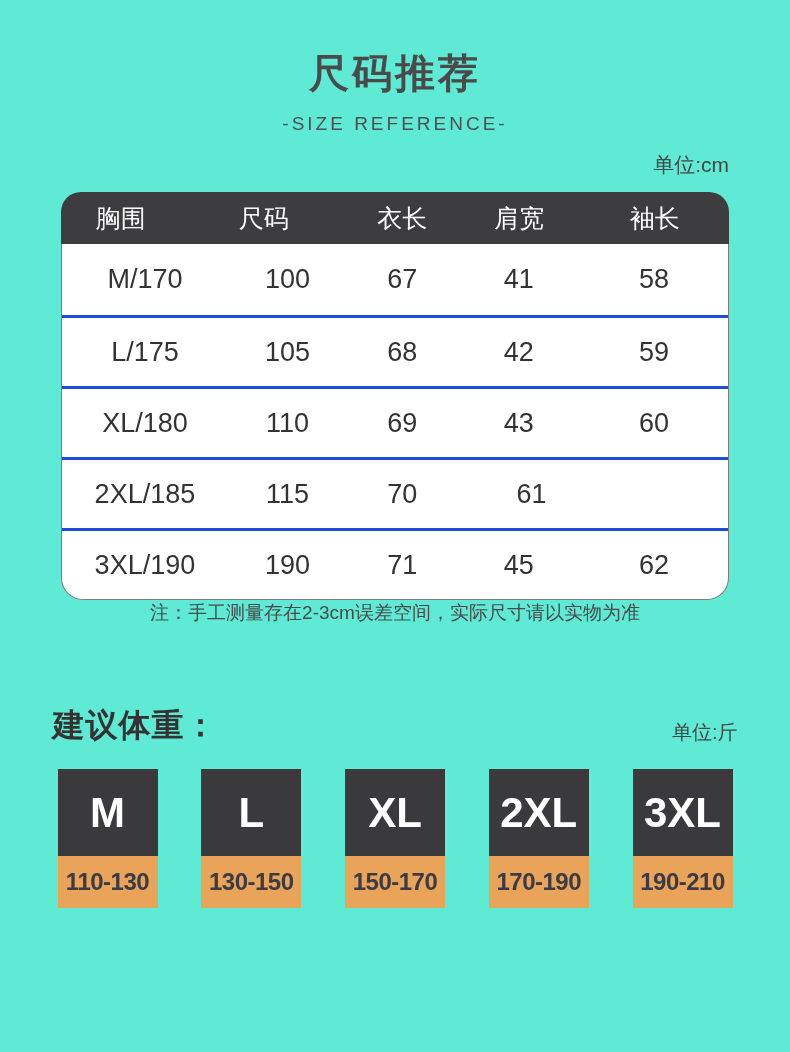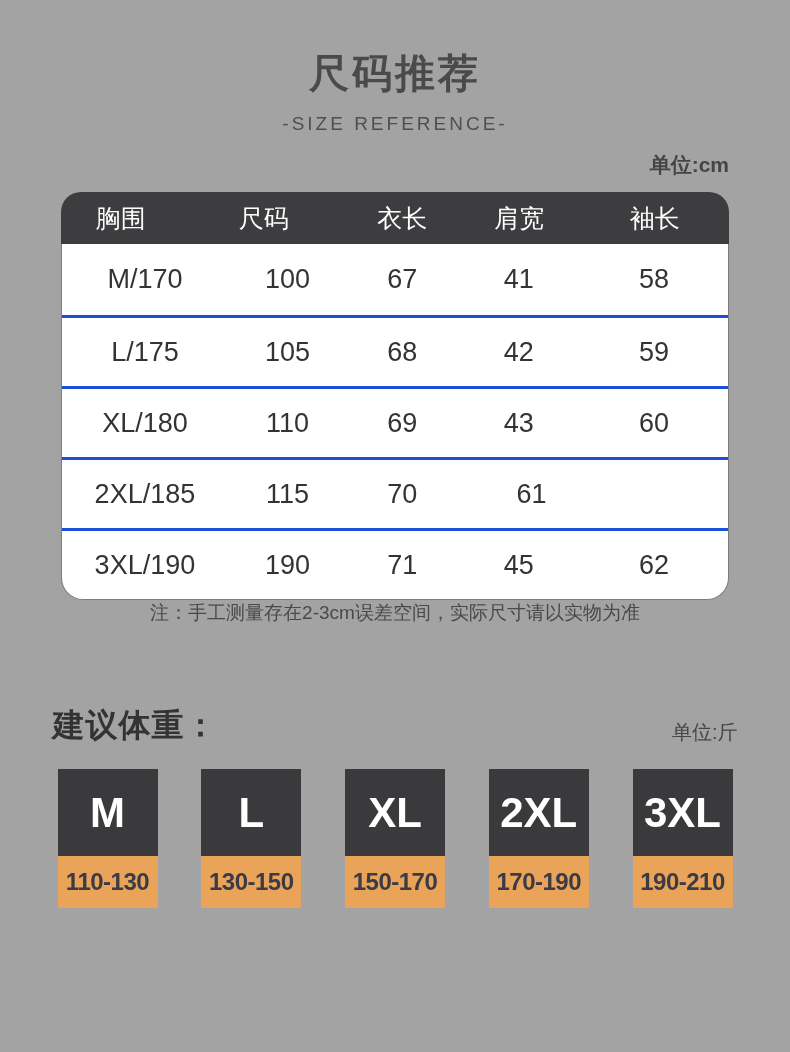--- a/index.html
+++ b/index.html
@@ -5,21 +5,21 @@
   * { margin: 0; padding: 0; box-sizing: border-box; }
   html, body { background: #ffffff; }
   body {
     width: 790px;
     height: 1052px;
     margin: 0 auto;
     font-family: "Liberation Sans", "DejaVu Sans", sans-serif;
     color: #333;
     overflow: hidden;
   }
-  .page { width: 790px; height: 1052px; position: relative; background: #a3a3a3; }
+  .page { width: 790px; height: 1052px; position: relative; background: #5eead4; }
 
   
   .page-title {
     padding-top: 46px;
     text-align: center;
     font-size: 40px;
     font-weight: 700;
     letter-spacing: 3px;
     color: #4a4a4a;
   }
@@ -30,21 +30,20 @@
     font-weight: 500;
     letter-spacing: 3px;
     color: #4f4f4f;
   }
   .unit-row-cm {
     width: 668px;
     margin: 16px auto 0 auto;
     text-align: right;
     font-size: 21px;
     color: #454545;
-    font-weight: bold;
   }
 
   
   .size-table {
     width: 668px;
     margin: 13px auto 0 auto;
   }
   .thead {
     display: flex;
     align-items: center;

